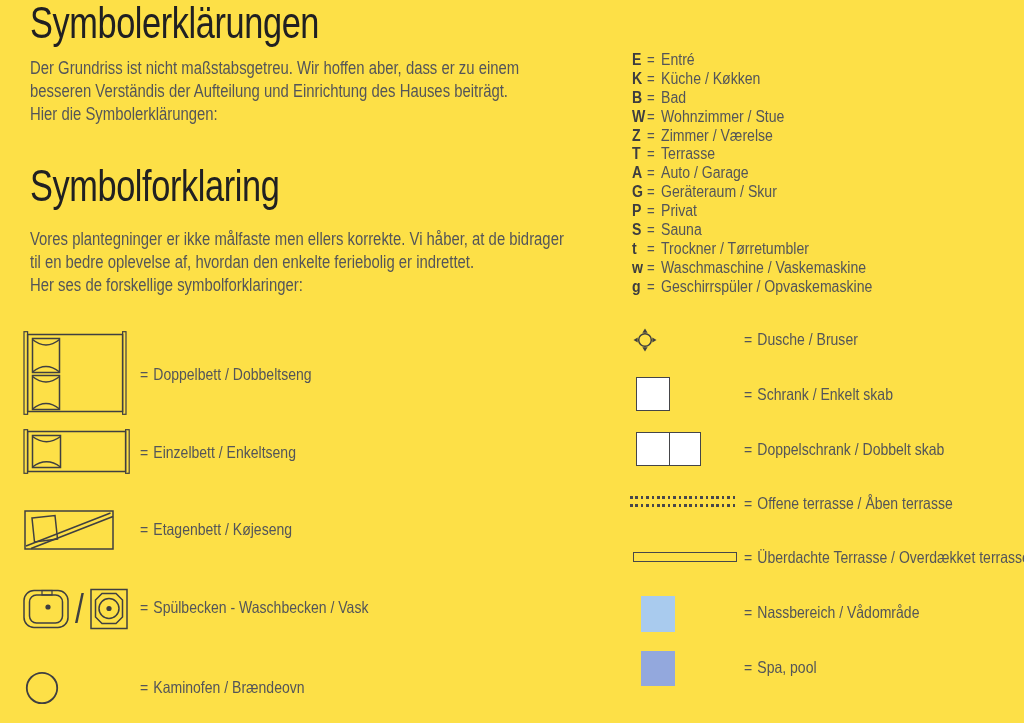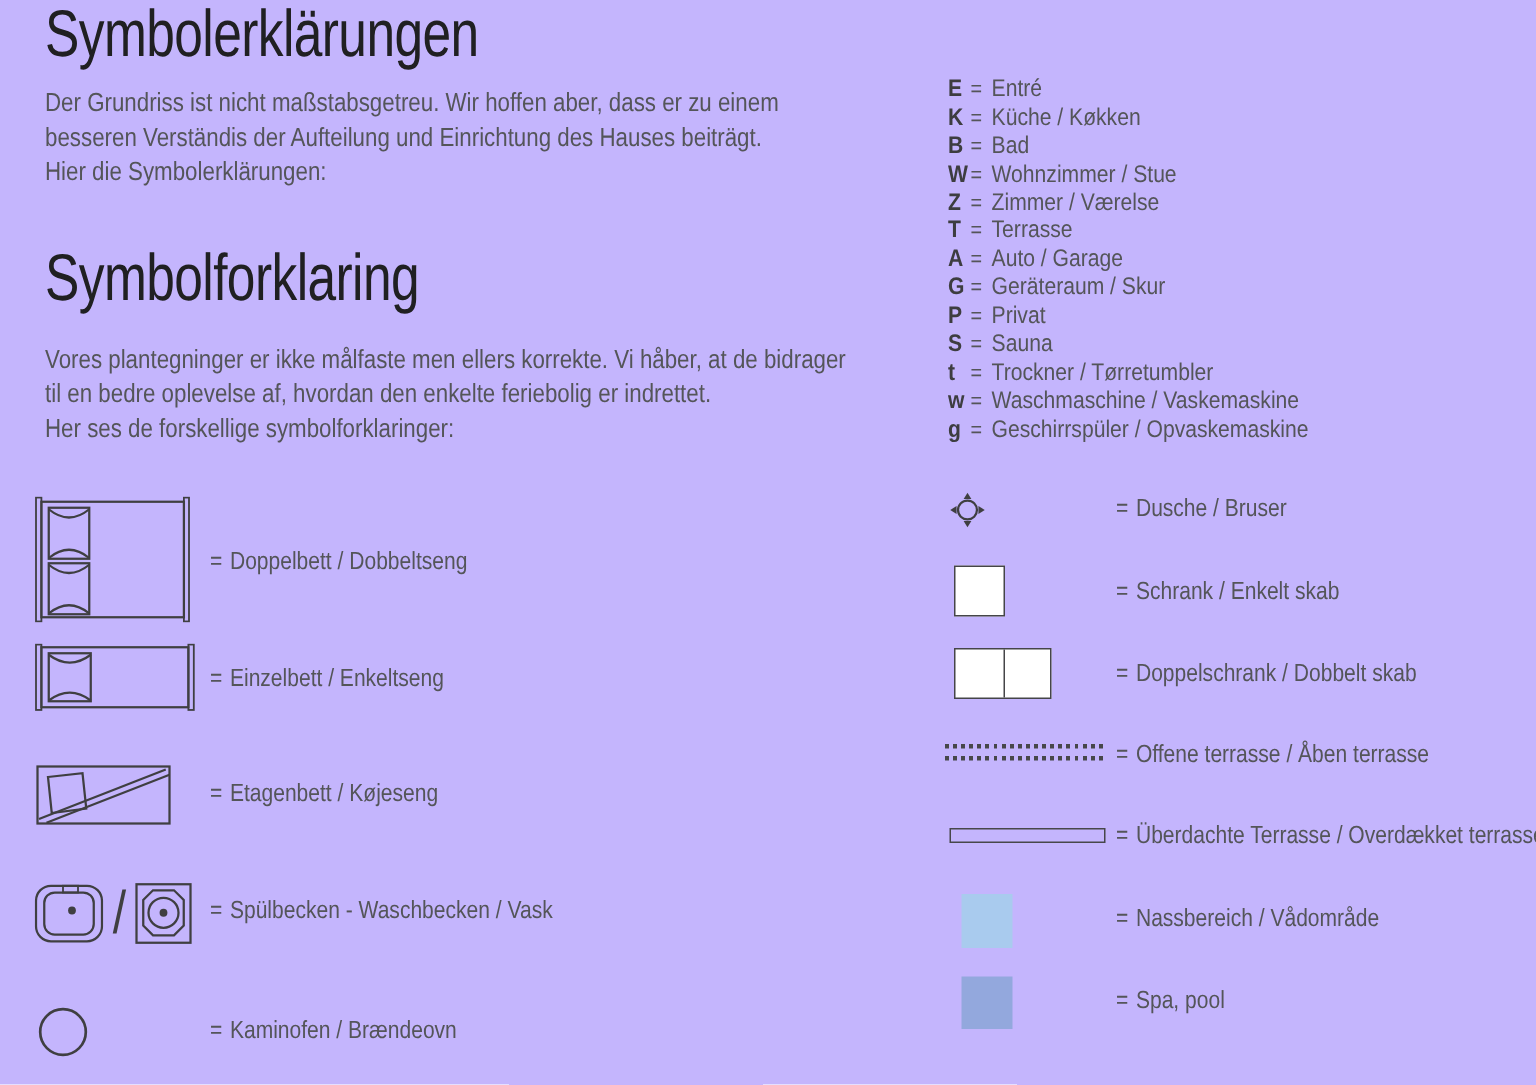--- a/index.html
+++ b/index.html
@@ -1,17 +1,17 @@
 <!DOCTYPE html>
 <html><head>
 <meta charset="utf-8">
 <style>
   html,body { margin:0; padding:0; background:#ffffff; }
   .page {
-    position:relative; width:1024px; height:723px; background:#c4b5fd;
+    position:relative; width:1024px; height:723px; background:#fde047;
     font-family:"Liberation Sans", sans-serif; overflow:hidden;
     color:#545559;
   }
   
   .cond { transform:scaleX(0.85); transform-origin:0 0; display:inline-block; white-space:nowrap; }
 
   .title {
     position:absolute; left:30px; font-size:44px; line-height:46px;
     color:#202022; letter-spacing:-0.5px;
     transform:scaleX(0.78); transform-origin:0 0; white-space:nowrap;

